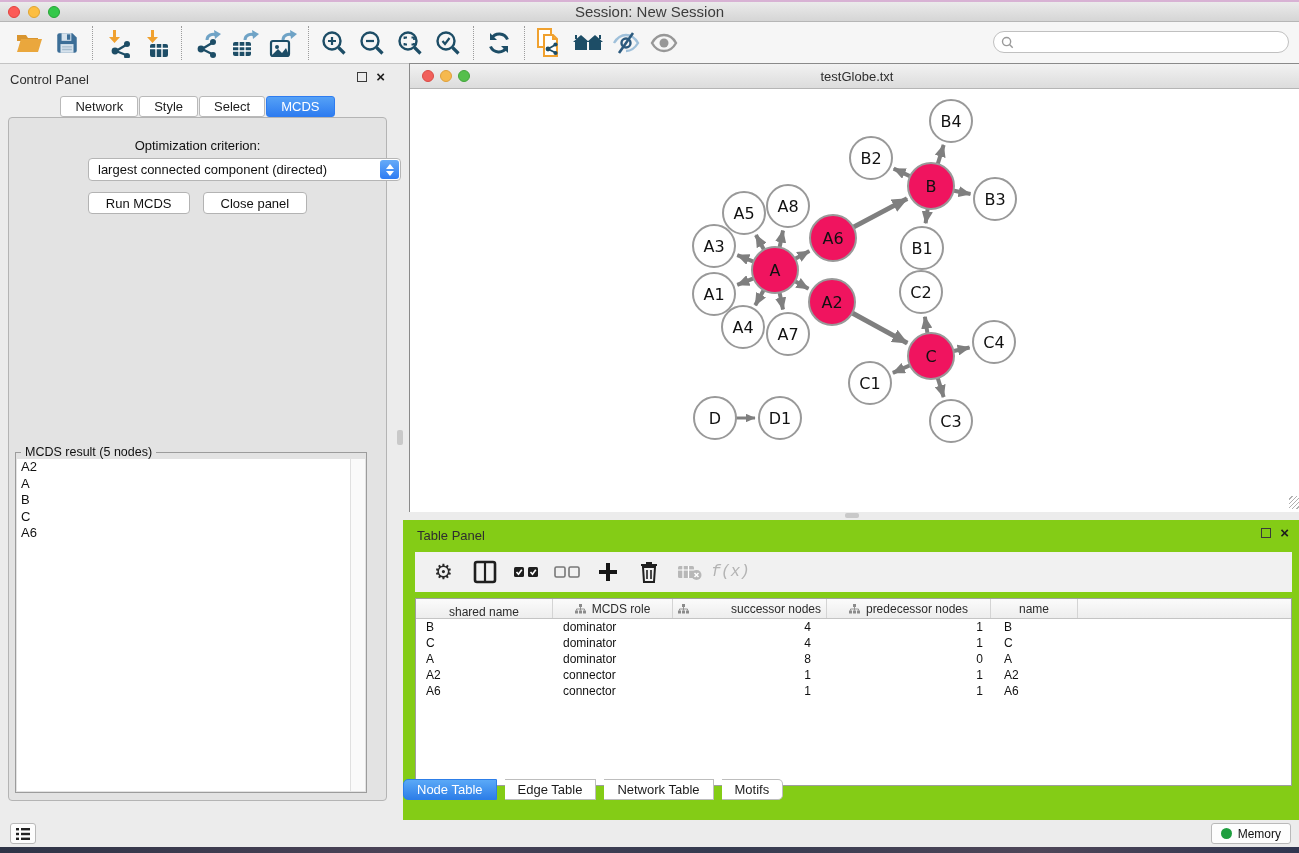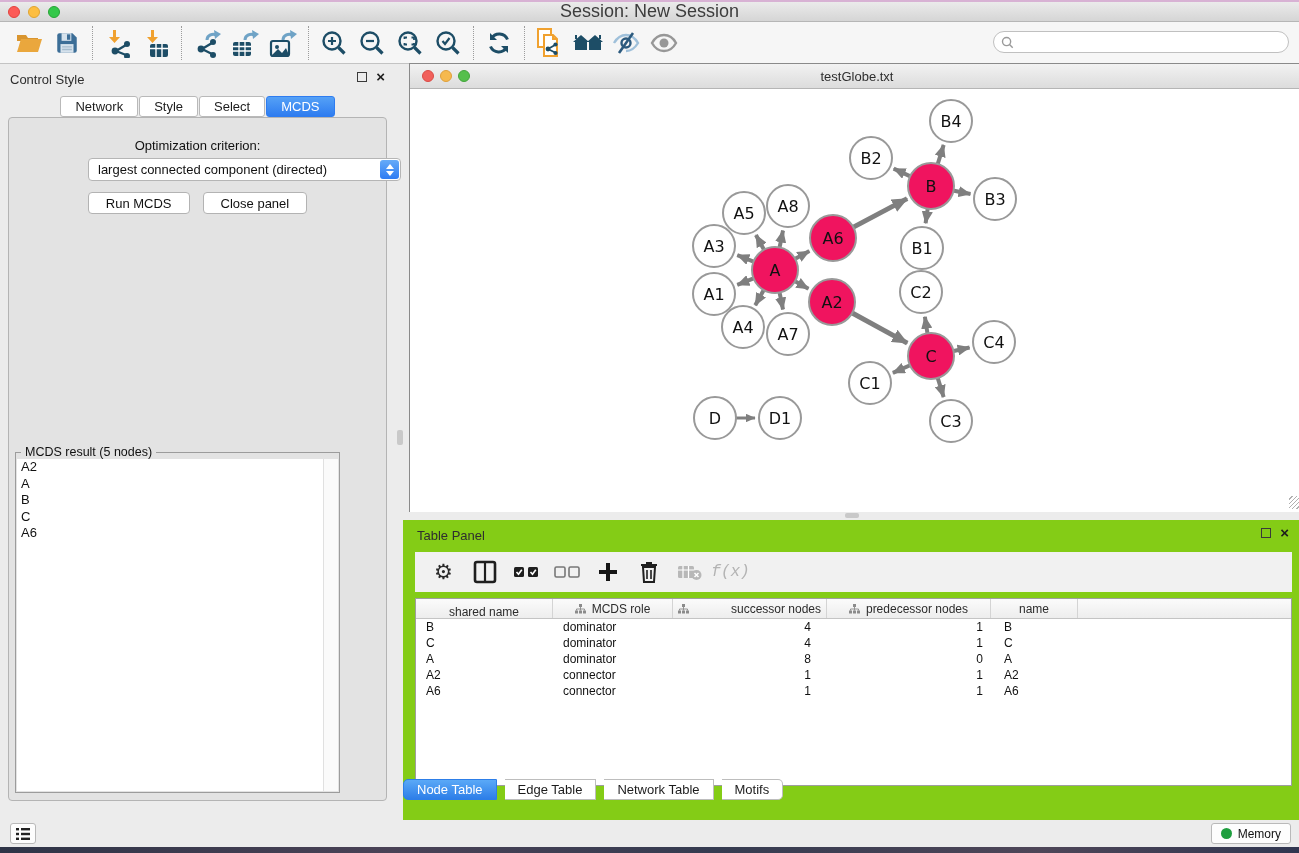--- a/index.html
+++ b/index.html
@@ -13,21 +13,21 @@
 
   
   .titlebar { position:absolute; left:0; top:2px; width:100%; height:20px;
     background:linear-gradient(#ebebeb,#d5d5d5); border-bottom:1px solid #b6b6b6;
     display:flex; align-items:center; }
   .lights { display:flex; gap:8px; margin-left:8px; }
   .light { width:12px; height:12px; border-radius:50%; }
   .light.red { background:#fc5b57; border:1px solid #e2433e; }
   .light.yellow { background:#fdbe41; border:1px solid #e0a431; }
   .light.green { background:#34c84a; border:1px solid #27a436; }
-  .titlebar-title { position:absolute; left:0; right:0; text-align:center; font-size:18px; color:#3c3c3c; }
+  .titlebar-title { position:absolute; left:0; right:0; text-align:center; font-size:15px; color:#3c3c3c; }
 
   
   .toolbar { position:absolute; left:0; top:22px; width:100%; height:42px;
     background:#f6f6f6; border-bottom:1px solid #c3c3c3; display:flex; align-items:center; padding-left:10px; }
   .tbtn { width:38px; height:36px; display:flex; align-items:center; justify-content:center; flex:0 0 auto; }
   .tsep { width:1px; height:34px; border-left:1px dotted #9c9c9c; margin:0 6px; flex:0 0 auto; }
   .searchbox { position:absolute; right:10px; top:9px; width:296px; height:22px;
     background:#fff; border:1px solid #c0c0c0; border-radius:11px; display:flex; align-items:center; padding-left:7px; }
   .searchbox input { border:none; outline:none; flex:1; font-size:12px; background:transparent; margin-left:5px; font-family:inherit; }
 
@@ -51,21 +51,21 @@
     border:1px solid #b5b5b5; border-radius:4px; display:flex; align-items:center;margin-left:44px; }
   .opt-select-value { font-size:13px; color:#111; padding-left:9px; flex:1; white-space:nowrap; overflow:hidden; }
   .select-stepper { width:19px; height:19px; margin-right:1px; border-radius:3px;
     background:linear-gradient(#66abf8,#2d7bf3); display:flex; flex-direction:column; align-items:center; justify-content:center; gap:2px; }
   .tri-up { width:0; height:0; border-left:4px solid transparent; border-right:4px solid transparent; border-bottom:5px solid #fff; }
   .tri-down { width:0; height:0; border-left:4px solid transparent; border-right:4px solid transparent; border-top:5px solid #fff; }
   .cp-buttons { position:absolute; left:0; top:74px; width:100%; display:flex; justify-content:center; gap:13px; }
   .cp-btn { height:22px; padding:0 17px; background:#fff; border:1px solid #b3b3b3; border-radius:4px;
     font-size:13px; color:#111; display:flex; align-items:center; }
 
-  .result-fieldset { position:absolute; left:6px; top:334px; width:325px; height:341px;
+  .result-fieldset { position:absolute; left:6px; top:334px; width:352px; height:341px;
     border:1px solid #9c9c9c; }
   .result-legend { position:absolute; left:5px; top:-8px; background:#e3e3e3; padding:0 4px; font-size:12.5px; color:#111; }
   .result-list { position:absolute; left:1px; top:6px; right:16px; bottom:1px; background:#fff; overflow:hidden; }
   .result-scroll { position:absolute; right:1px; top:6px; width:15px; bottom:1px; background:#fafafa; border-left:1px solid #e0e0e0; }
   .result-item { font-size:13px; color:#111; line-height:16.5px; padding-left:4px; }
 
   
   .net-window { position:absolute; left:409px; top:63px; width:896px; height:449px;
     border:1px solid #8a8a8a; background:#fff; }
   .net-titlebar { position:absolute; left:0; top:0; width:100%; height:25px;
@@ -264,21 +264,21 @@
       <svg width="13" height="13" viewBox="0 0 14 14">
           <circle cx="6" cy="6" r="4.4" fill="none" stroke="#9a9a9a" stroke-width="1.5"></circle>
           <path d="M9.2 9.2l3.4 3.4" stroke="#9a9a9a" stroke-width="1.5"></path>
         </svg>
       <input value="" placeholder="" style="">
     </div>
   </div>
 
   <div class="control-panel">
     <div class="panel-titlebar">
-      <span class="panel-title">Control Style</span>
+      <span class="panel-title">Control Panel</span>
       <span class="panel-wincontrols">
         <span class="float-box"></span>
         <span class="close-x">×</span>
       </span>
     </div>
     <div class="cp-tabs">
       <span class="cp-tab">Network</span>
       <span class="cp-tab">Style</span>
       <span class="cp-tab">Select</span>
       <span class="cp-tab active">MCDS</span>

